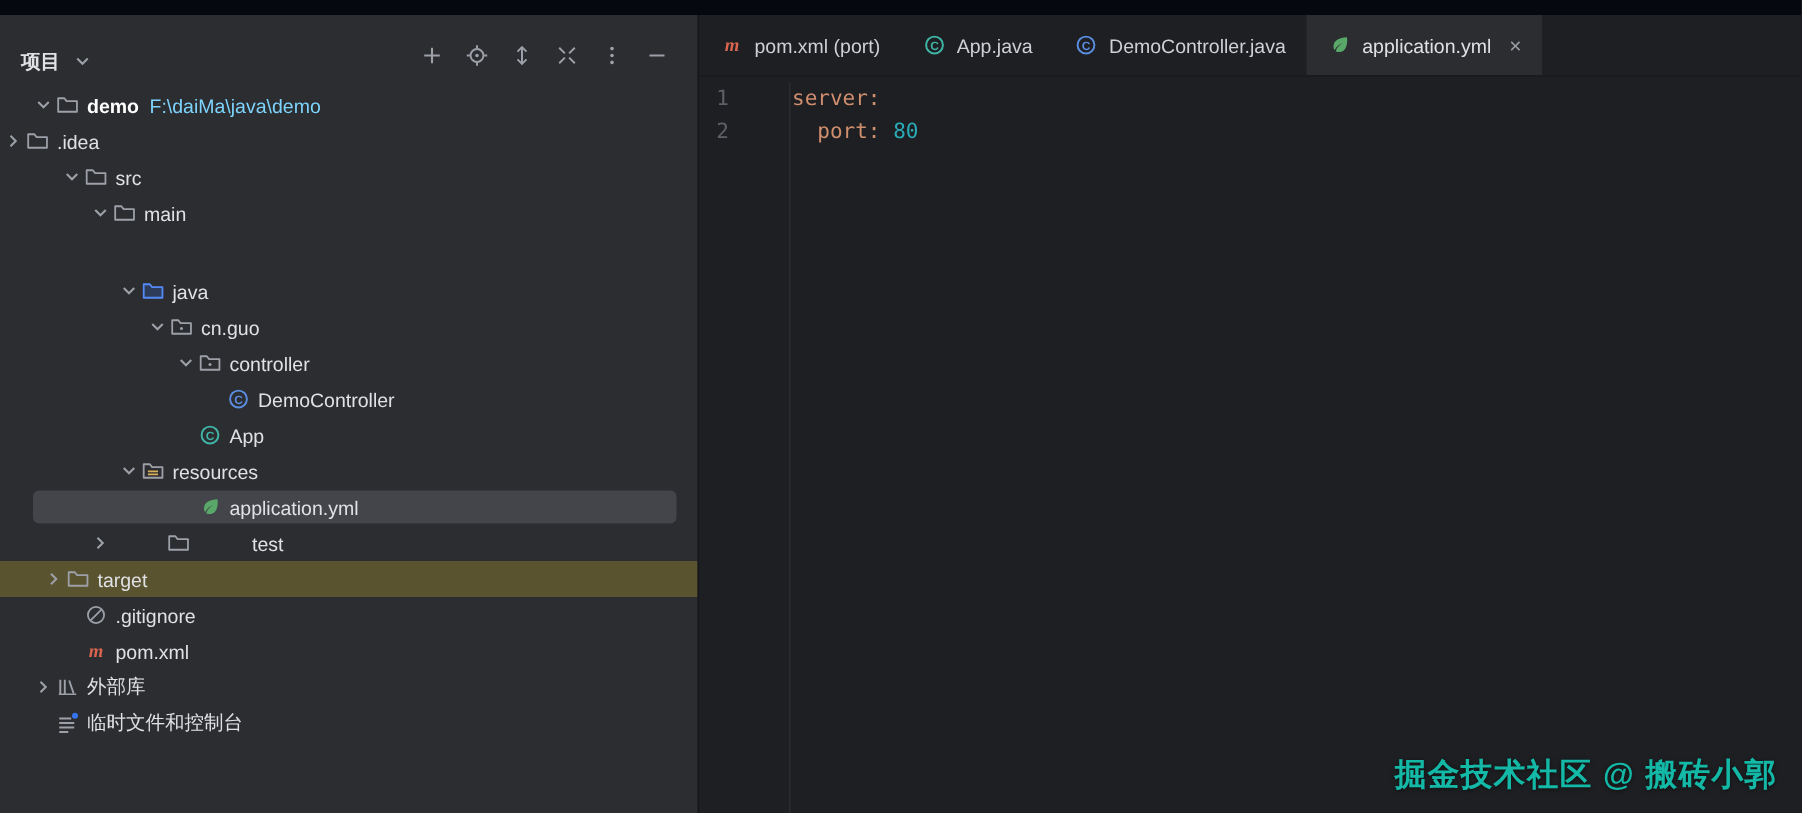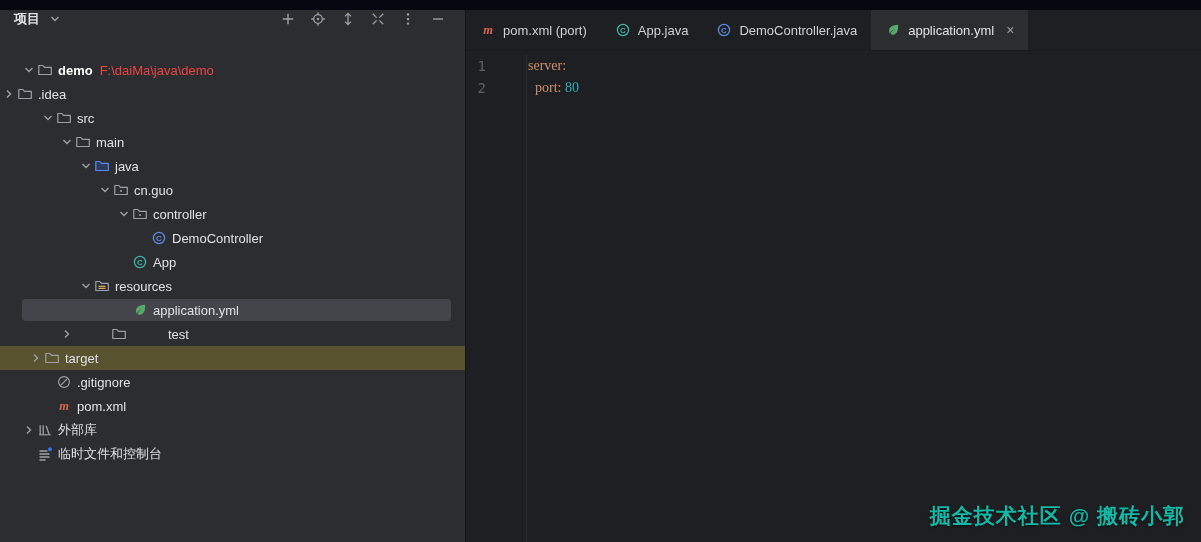--- a/index.html
+++ b/index.html
@@ -8,48 +8,48 @@
     background:#1e1f22;
     font-family:"Liberation Sans", sans-serif;
     -webkit-font-smoothing:antialiased;
   }
   .topstrip{height:10px;background:#05080e;}
   .main{display:flex;height:532px;}
 
   
   .left{width:466px;min-width:466px;background:#2b2d30;border-right:1px solid #141517;
         display:flex;flex-direction:column;box-sizing:border-box;}
-  .panel-header{height:40px;display:flex;align-items:flex-start;padding:0 8px 0 14px;}
+  .panel-header{height:40px;display:flex;align-items:flex-end;padding:0 8px 0 14px;}
   .panel-title{display:flex;align-items:center;gap:6px;color:#dfe1e5;font-size:13px;font-weight:bold;}
   .toolbar{margin-left:auto;display:flex;align-items:center;gap:8px;padding-right:8px;}
   .tbtn{width:22px;height:22px;display:flex;align-items:center;justify-content:center;border-radius:4px;}
 
   .tree{flex:1;padding-top:8px;overflow:hidden;}
   .row{height:24px;display:flex;align-items:center;font-size:13px;color:#dfe1e5;position:relative;}
   .row>*{position:relative;z-index:1;}
   .row.selected::before{content:"";position:absolute;left:22px;right:14px;top:1px;bottom:1px;
         background:#43454a;border-radius:4px;z-index:0;}
   .row.flagged{background:#59532f;}
   .chev{width:17px;height:16px;display:flex;align-items:center;justify-content:center;flex:none;}
   .ticon{width:16px;height:16px;margin-right:5px;display:flex;align-items:center;justify-content:center;flex:none;}
   .lbl{white-space:nowrap;}
   .lbl.bold{font-weight:bold;color:#ffffff;}
-  .suffix{color:#ef4444;margin-left:7px;white-space:nowrap;}
+  .suffix{color:#7dd3fc;margin-left:7px;white-space:nowrap;}
 
   
   .editor-area{flex:1;display:flex;flex-direction:column;background:#1e1f22;min-width:0;}
   .tabbar{height:40px;display:flex;align-items:stretch;background:#1e1f22;border-bottom:1px solid #1a1b1d;}
   .tab{display:flex;align-items:center;gap:7px;padding:0 14px;font-size:13px;color:#ced0d6;white-space:nowrap;}
   .tab.active{background:#2b2d30;color:#dfe1e5;}
   .tab .close{color:#9da0a8;margin-left:5px;font-size:14px;line-height:1;}
 
   .editor-body{flex:1;display:flex;font-family:"DejaVu Sans Mono", monospace;font-size:14px;line-height:22px;padding-top:4px;}
   .gutter{width:61px;box-sizing:border-box;text-align:right;padding-right:40px;color:#5d6066;
           border-right:1px solid #2a2c30;flex:none;}
-  .code{padding-left:1px;min-width:0;font-family:Liberation Serif, serif;}
+  .code{padding-left:1px;min-width:0;}
   .codeline{white-space:pre;}
   .tk-key{color:#cf8e6d;}
   .tk-number{color:#2aacb8;}
   .tk-plain{color:#bcbec4;}
 
   
   .watermark{position:absolute;right:16px;bottom:12px;font-size:21px;font-weight:bold;color:#14b8a6;
              letter-spacing:1px;text-shadow:0 1px 3px rgba(0,0,0,.55);z-index:5;
              font-family:"Liberation Sans", sans-serif;}
 </style>
@@ -154,21 +154,21 @@
               <path d="M2.5 4l3.5 3.5L9.5 4" fill="none" stroke="#9da0a8" stroke-width="1.4"></path>
             </svg>
           </span>
           <span class="ticon">
             <svg width="16" height="16" viewBox="0 0 16 16">
               <path d="M1.8 3.5h4.1l1.5 1.9h6.9v7.1H1.8z" fill="none" stroke="#9da0a8" stroke-width="1.2" stroke-linejoin="round"></path>
             </svg>
           </span>
           <span class="lbl">main</span>
         </div>
-        <div class="row" style="padding-left: 77px;">
+        <div class="row" style="padding-left: 77px; margin-top: 28px;">
           <span class="chev">
             <svg width="12" height="12" viewBox="0 0 12 12">
               <path d="M2.5 4l3.5 3.5L9.5 4" fill="none" stroke="#9da0a8" stroke-width="1.4"></path>
             </svg>
           </span>
           <span class="ticon">
             <svg width="16" height="16" viewBox="0 0 16 16">
               <path d="M1.8 3.5h4.1l1.5 1.9h6.9v7.1H1.8z" fill="rgba(53,116,240,.22)" stroke="#548af7" stroke-width="1.2" stroke-linejoin="round"></path>
             </svg>
           </span>

